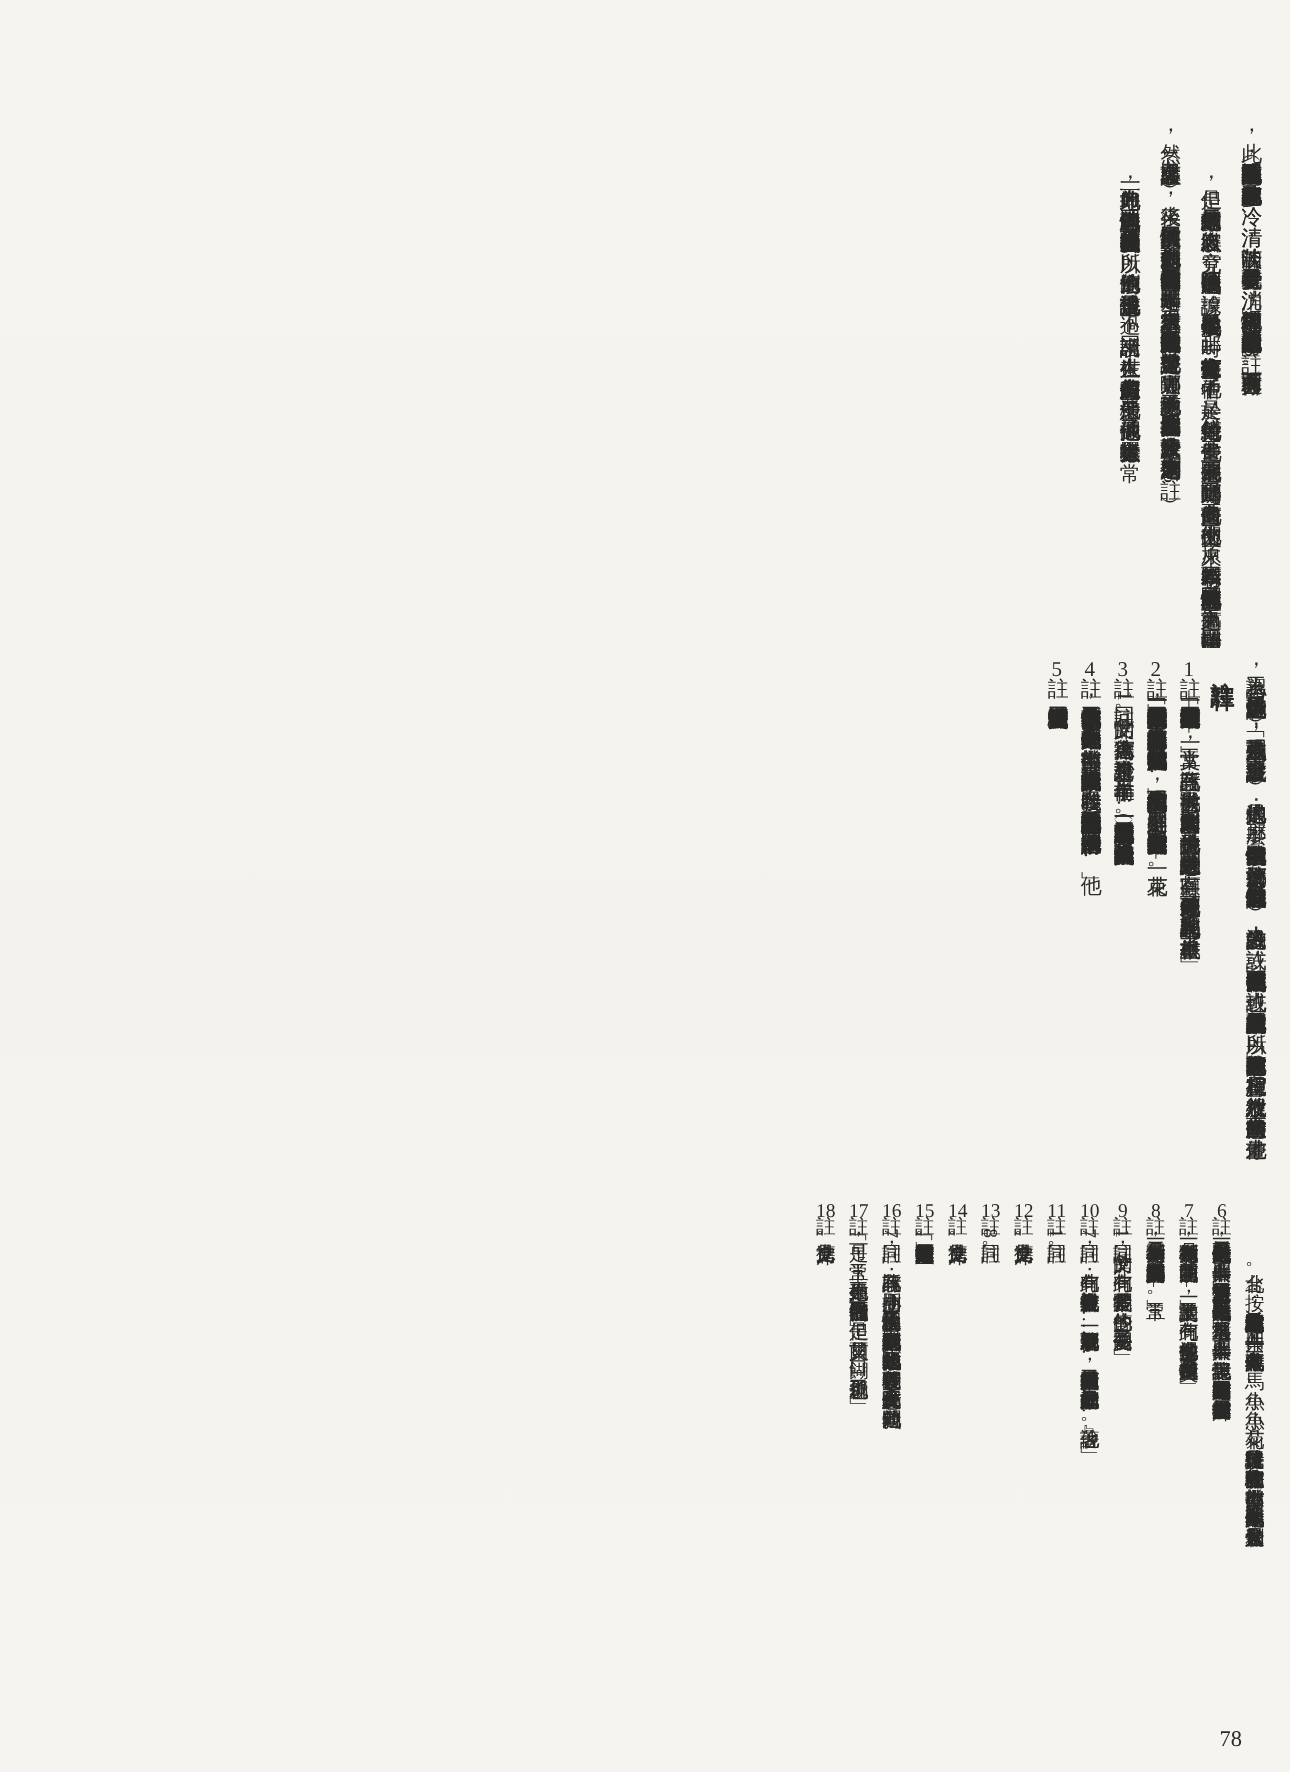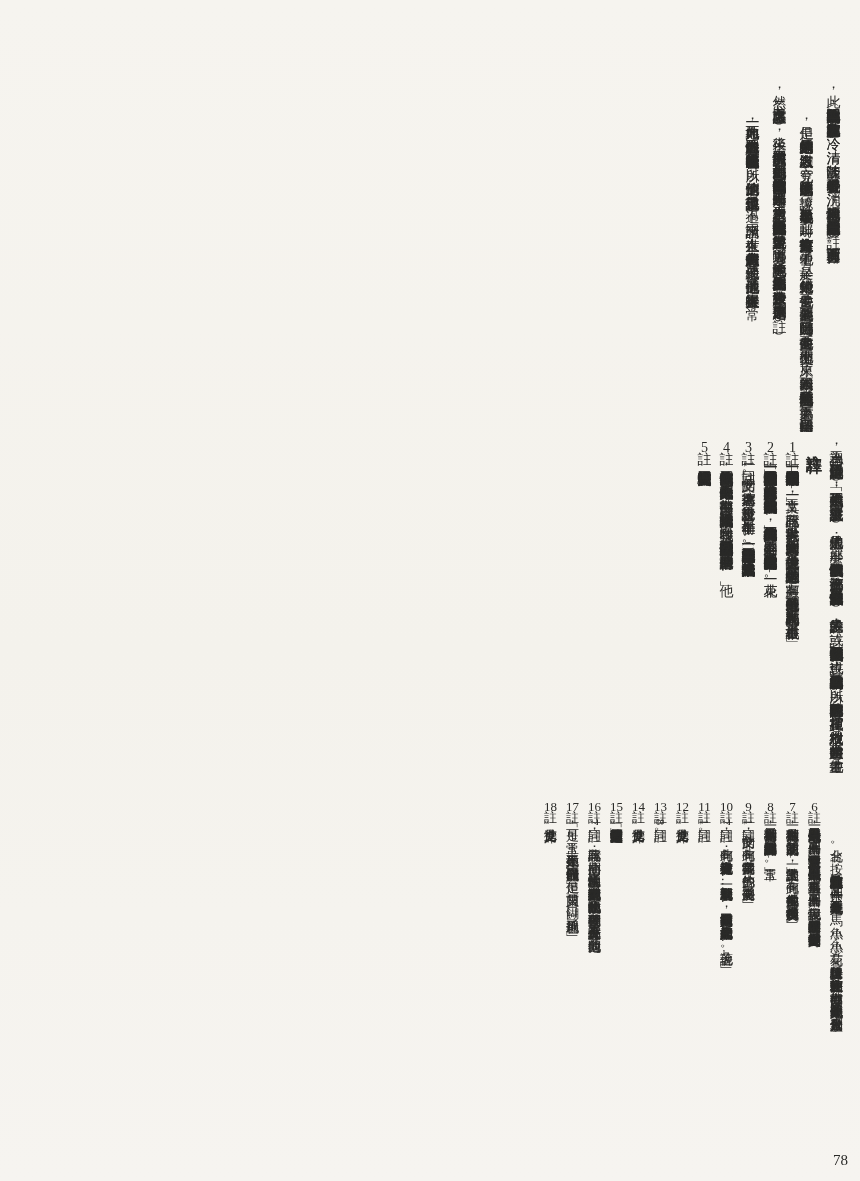--- a/index.html
+++ b/index.html
@@ -53,21 +53,21 @@
     margin:0;
   }
   .note-label{
     margin-inline-end:.45em;
   }
   .note-num{
     text-combine-upright:all;
   }
   .page-number{
     position:absolute;
-    right:12px;bottom:12px;
+    right:32px;bottom:12px;
     writing-mode:horizontal-tb;
     font-size:15px;
     color:#2a2a28;
   }
 </style>
 </head>
 <body>
 
 <div class="page">
 

